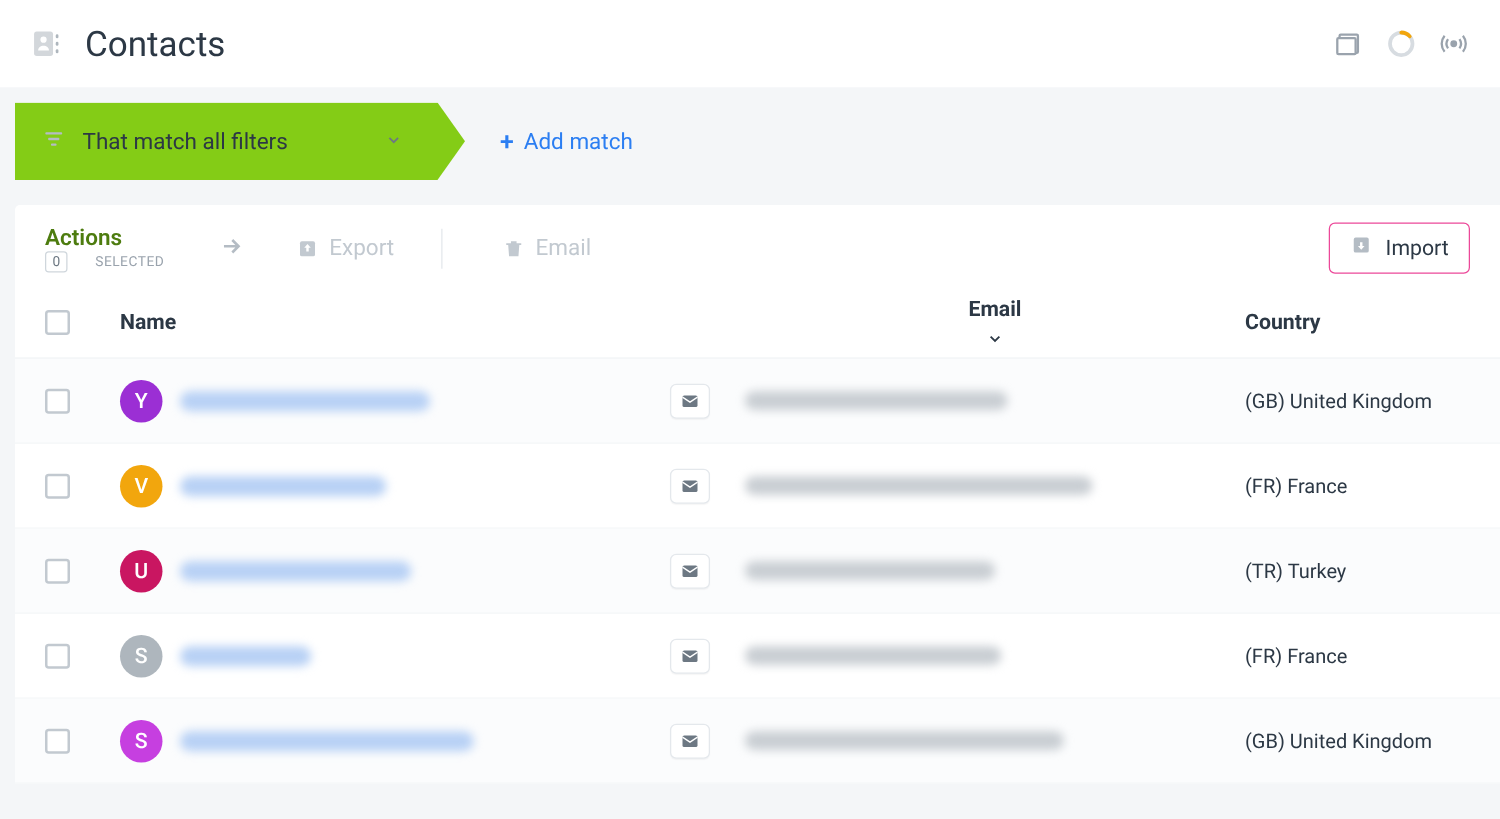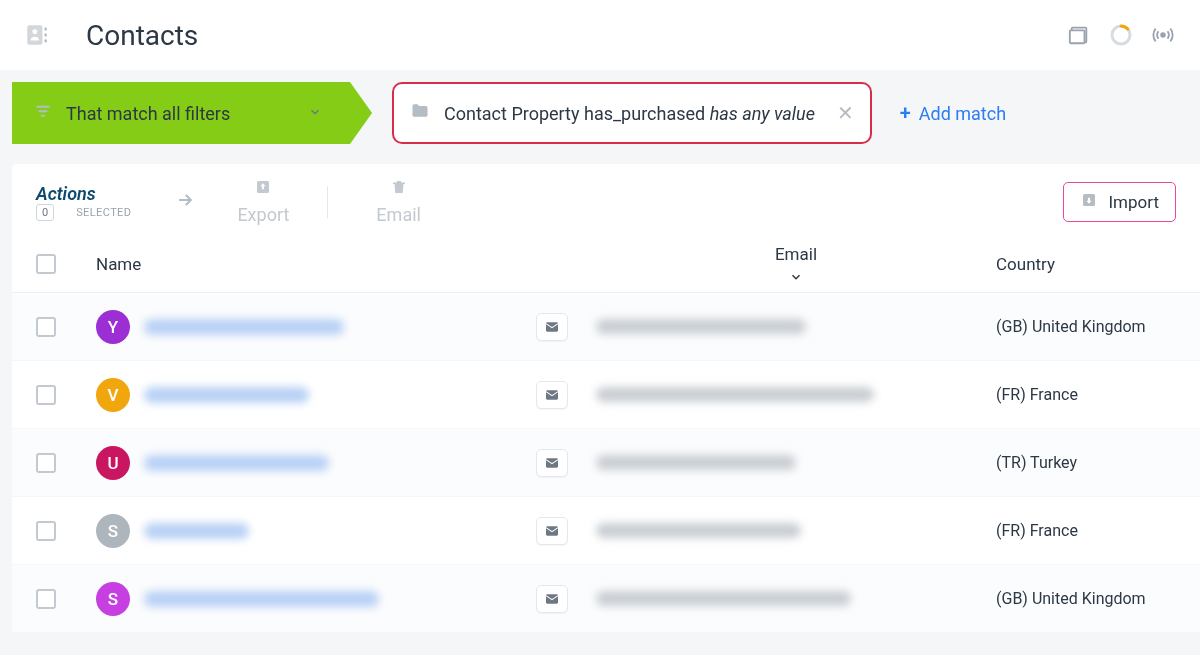--- a/index.html
+++ b/index.html
@@ -3,21 +3,21 @@
 <meta charset="utf-8">
 <style>
   * { box-sizing: border-box; margin: 0; padding: 0; }
   html, body { width: 1200px; height: 655px; font-family: -apple-system, BlinkMacSystemFont, "Segoe UI", Roboto, Arial, sans-serif; background: #f4f6f8; color: #2c3845; overflow: hidden; }
   .header {
     height: 70px; display: flex; align-items: center; justify-content: space-between;
     padding: 0 24px; background: #fff;
   }
   .header-left { display: flex; align-items: center; gap: 18px; }
   .logo { width: 26px; height: 26px; display: flex; align-items: center; justify-content: center; color: #aeb6bd; }
-  .page-title { font-size: 28px; font-weight: 400; color: #2c3845; margin-left: 18px; }
+  .page-title { font-size: 28px; font-weight: 400; color: #2c3845; }
   .header-icons { display: flex; align-items: center; gap: 16px; }
   .header-icon { width: 26px; height: 26px; display: flex; align-items: center; justify-content: center; color: #9aa3ad; cursor: pointer; }
 
   .filter-bar {
     background: #f4f6f8; padding: 12px 12px; display: flex; align-items: center; gap: 0;
   }
   .filter-match {
     background: #84cc16; height: 62px; display: flex; align-items: center; padding: 0 50px 0 22px; gap: 14px;
     position: relative;
     clip-path: polygon(0 0, calc(100% - 22px) 0, 100% 50%, calc(100% - 22px) 100%, 0 100%);
@@ -36,34 +36,34 @@
   .filter-chip-text em { font-style: italic; }
   .filter-chip-close { color: #b4bcc4; margin-left: 8px; cursor: pointer; font-size: 20px; }
 
   .add-filter { display: flex; align-items: center; gap: 8px; color: #2b7ef2; font-size: 18px; margin-left: 28px; cursor: pointer; }
   .add-filter-plus { font-size: 20px; font-weight: 600; }
 
   .content { background: #fff; margin: 8px 0 0 12px; border-radius: 4px 0 0 0; }
 
   .toolbar { display: flex; align-items: center; padding: 14px 24px 10px; gap: 14px; }
   .actions-block { display: flex; flex-direction: column; }
-  .actions-title { font-size: 18px; font-weight: 600; color: #0c4a6e; font-style: italic; }
+  .actions-title { font-size: 18px; font-weight: 600; color: #4d7c0f; }
   .selected-row { display: flex; align-items: center; gap: 6px; }
   .selected-count { border: 1px solid #cfd6dc; border-radius: 3px; font-size: 11px; padding: 1px 5px; color: #6d7883; }
   .selected-label { font-size: 11px; color: #9aa3ad; letter-spacing: 0.4px; margin-left: 16px; }
   .toolbar-arrow { color: #b4bcc4; margin-left: 30px; }
-  .tb-btn { display: flex; align-items: center; gap: 8px; color: #c2c9d0; font-size: 18px; cursor: default; margin-left: 28px; flex-direction: column; }
+  .tb-btn { display: flex; align-items: center; gap: 8px; color: #c2c9d0; font-size: 18px; cursor: default; margin-left: 28px; }
   .tb-divider { width: 1px; height: 32px; background: #e4e8ec; margin: 0 6px 0 24px; }
   .spacer { flex: 1; }
   .import-btn { border: 1px solid #ec4899; border-radius: 5px; background: #fff; display: flex; align-items: center; gap: 10px; padding: 8px 16px; color: #2c3845; font-size: 17px; cursor: pointer; }
   .import-btn .ic { color: #b4bcc4; }
 
   .table { width: 100%; }
   .thead, .trow { display: grid; grid-template-columns: 60px 440px 60px 400px 1fr; align-items: center; }
-  .thead { height: 58px; font-weight: 400; font-size: 17px; color: #2c3845; border-bottom: 1px solid #eef1f3; padding: 0 24px; }
+  .thead { height: 58px; font-weight: 700; font-size: 17px; color: #2c3845; border-bottom: 1px solid #eef1f3; padding: 0 24px; }
   .col-email { display: flex; align-items: center; gap: 6px; flex-direction: column; }
   .trow { height: 68px; padding: 0 24px; border-bottom: 1px solid #f4f6f8; }
   .trow:nth-child(odd) { background: #fbfcfd; }
   .cbx {
     width: 20px; height: 20px; border: 2px solid #c2c9d0; border-radius: 3px; background: #fff; cursor: pointer;
   }
   .cell-name { display: flex; align-items: center; gap: 14px; }
   .avatar { width: 34px; height: 34px; border-radius: 50%; color: #fff; display: flex; align-items: center; justify-content: center; font-size: 17px; font-weight: 500; flex-shrink: 0; }
   .blur-name { height: 16px; border-radius: 8px; background: #b8d1f5; filter: blur(4px); }
   .blur-email { height: 15px; border-radius: 8px; background: #c9ced3; filter: blur(4px); }
@@ -119,31 +119,20 @@
         </svg>
     </span>
     <span class="filter-match-text">That match all filters</span>
     <span class="filter-match-caret">
       <svg width="14" height="14" viewBox="0 0 24 24" fill="none" stroke="currentColor" stroke-width="2.5">
           <path d="M6 9l6 6 6-6"></path>
         </svg>
     </span>
   </div>
 
-  <div class="filter-chip">
-    <span class="filter-chip-icon">
-      <svg width="20" height="20" viewBox="0 0 24 24" fill="currentColor">
-          <path d="M3 6a2 2 0 0 1 2-2h4l2 2h8a2 2 0 0 1 2 2v9a2 2 0 0 1-2 2H5a2 2 0 0 1-2-2z"></path>
-        </svg>
-    </span>
-    <span class="filter-chip-text">
-      <span>Contact Property has_purchased </span><em>has any value</em>
-    </span>
-    <span class="filter-chip-close">✕</span>
-  </div>
 
   <div class="add-filter">
     <span class="add-filter-plus">+</span>
     <span>Add match</span>
   </div>
 </div>
 
 <div class="content">
   <div class="toolbar">
     <div class="actions-block">

